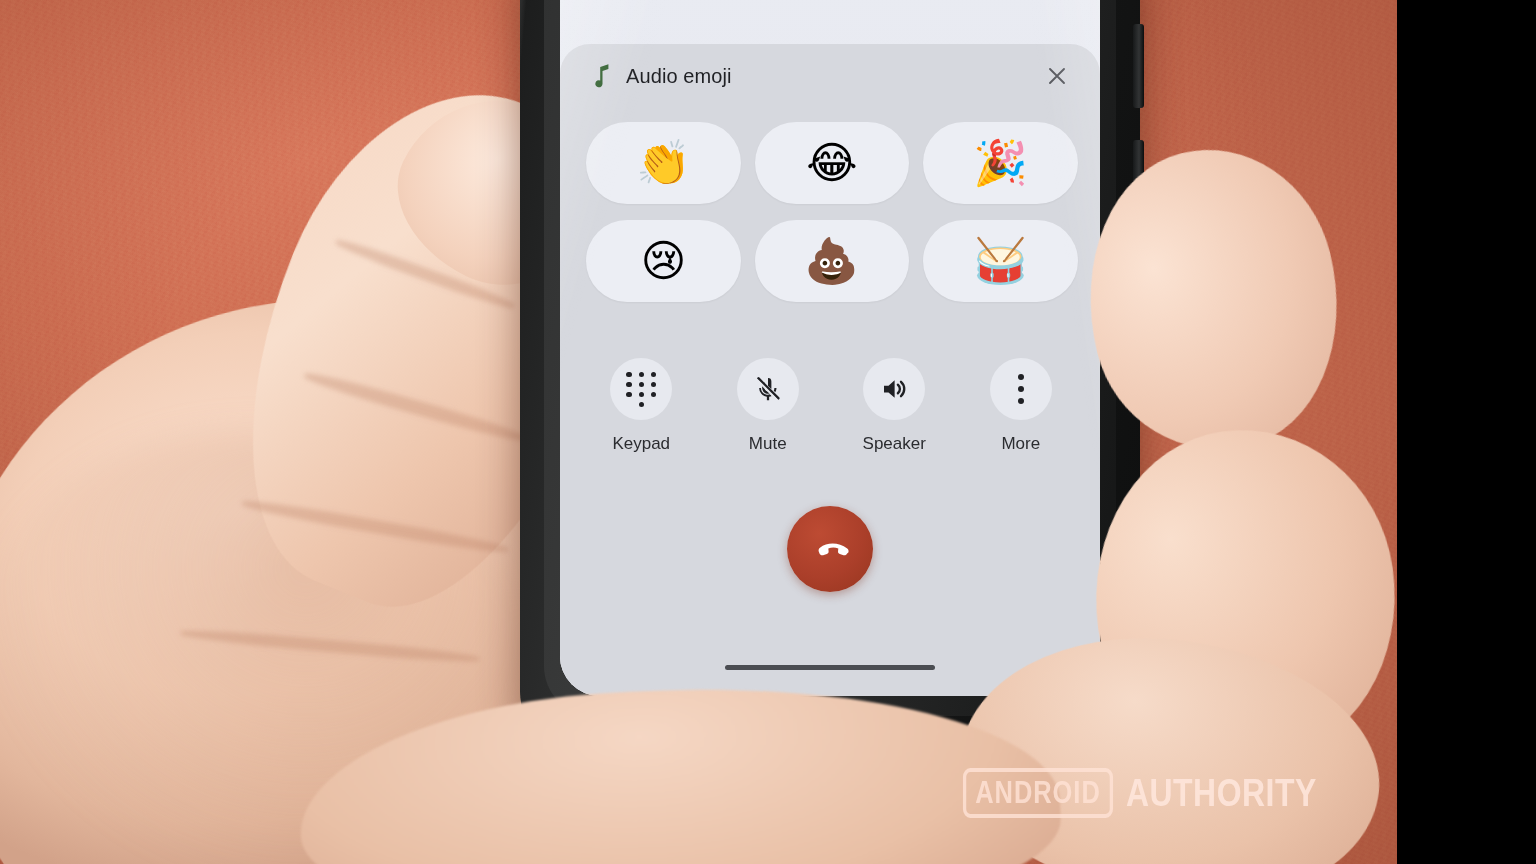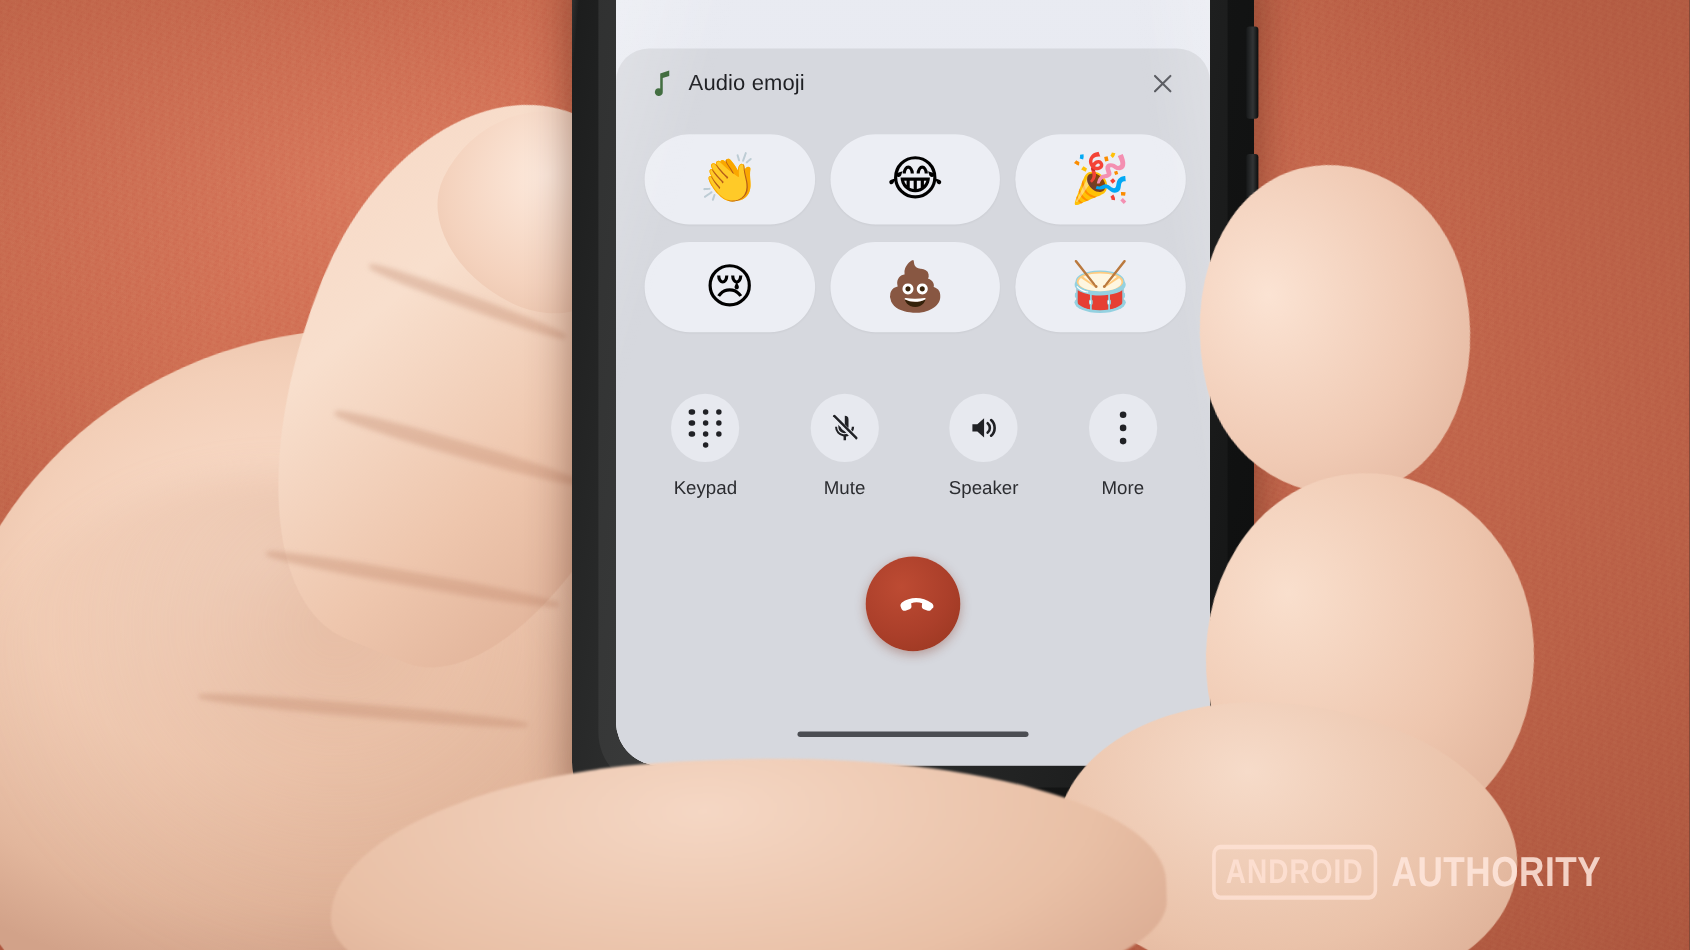--- a/index.html
+++ b/index.html
@@ -9,21 +9,21 @@
   }
   body {
     width: 1536px;
     height: 864px;
     overflow: hidden;
     font-family: "Liberation Sans", sans-serif;
   }
 
   #stage {
     position: relative;
-    width: 1536px;
+    width: 1397px;
     height: 864px;
     overflow: hidden;
   }
 
   
   .wall {
     position: absolute;
     inset: 0;
     background:
       radial-gradient(ellipse 70% 55% at 22% 18%, #d8785c 0%, #cf6f53 45%, #c2664c 100%),

